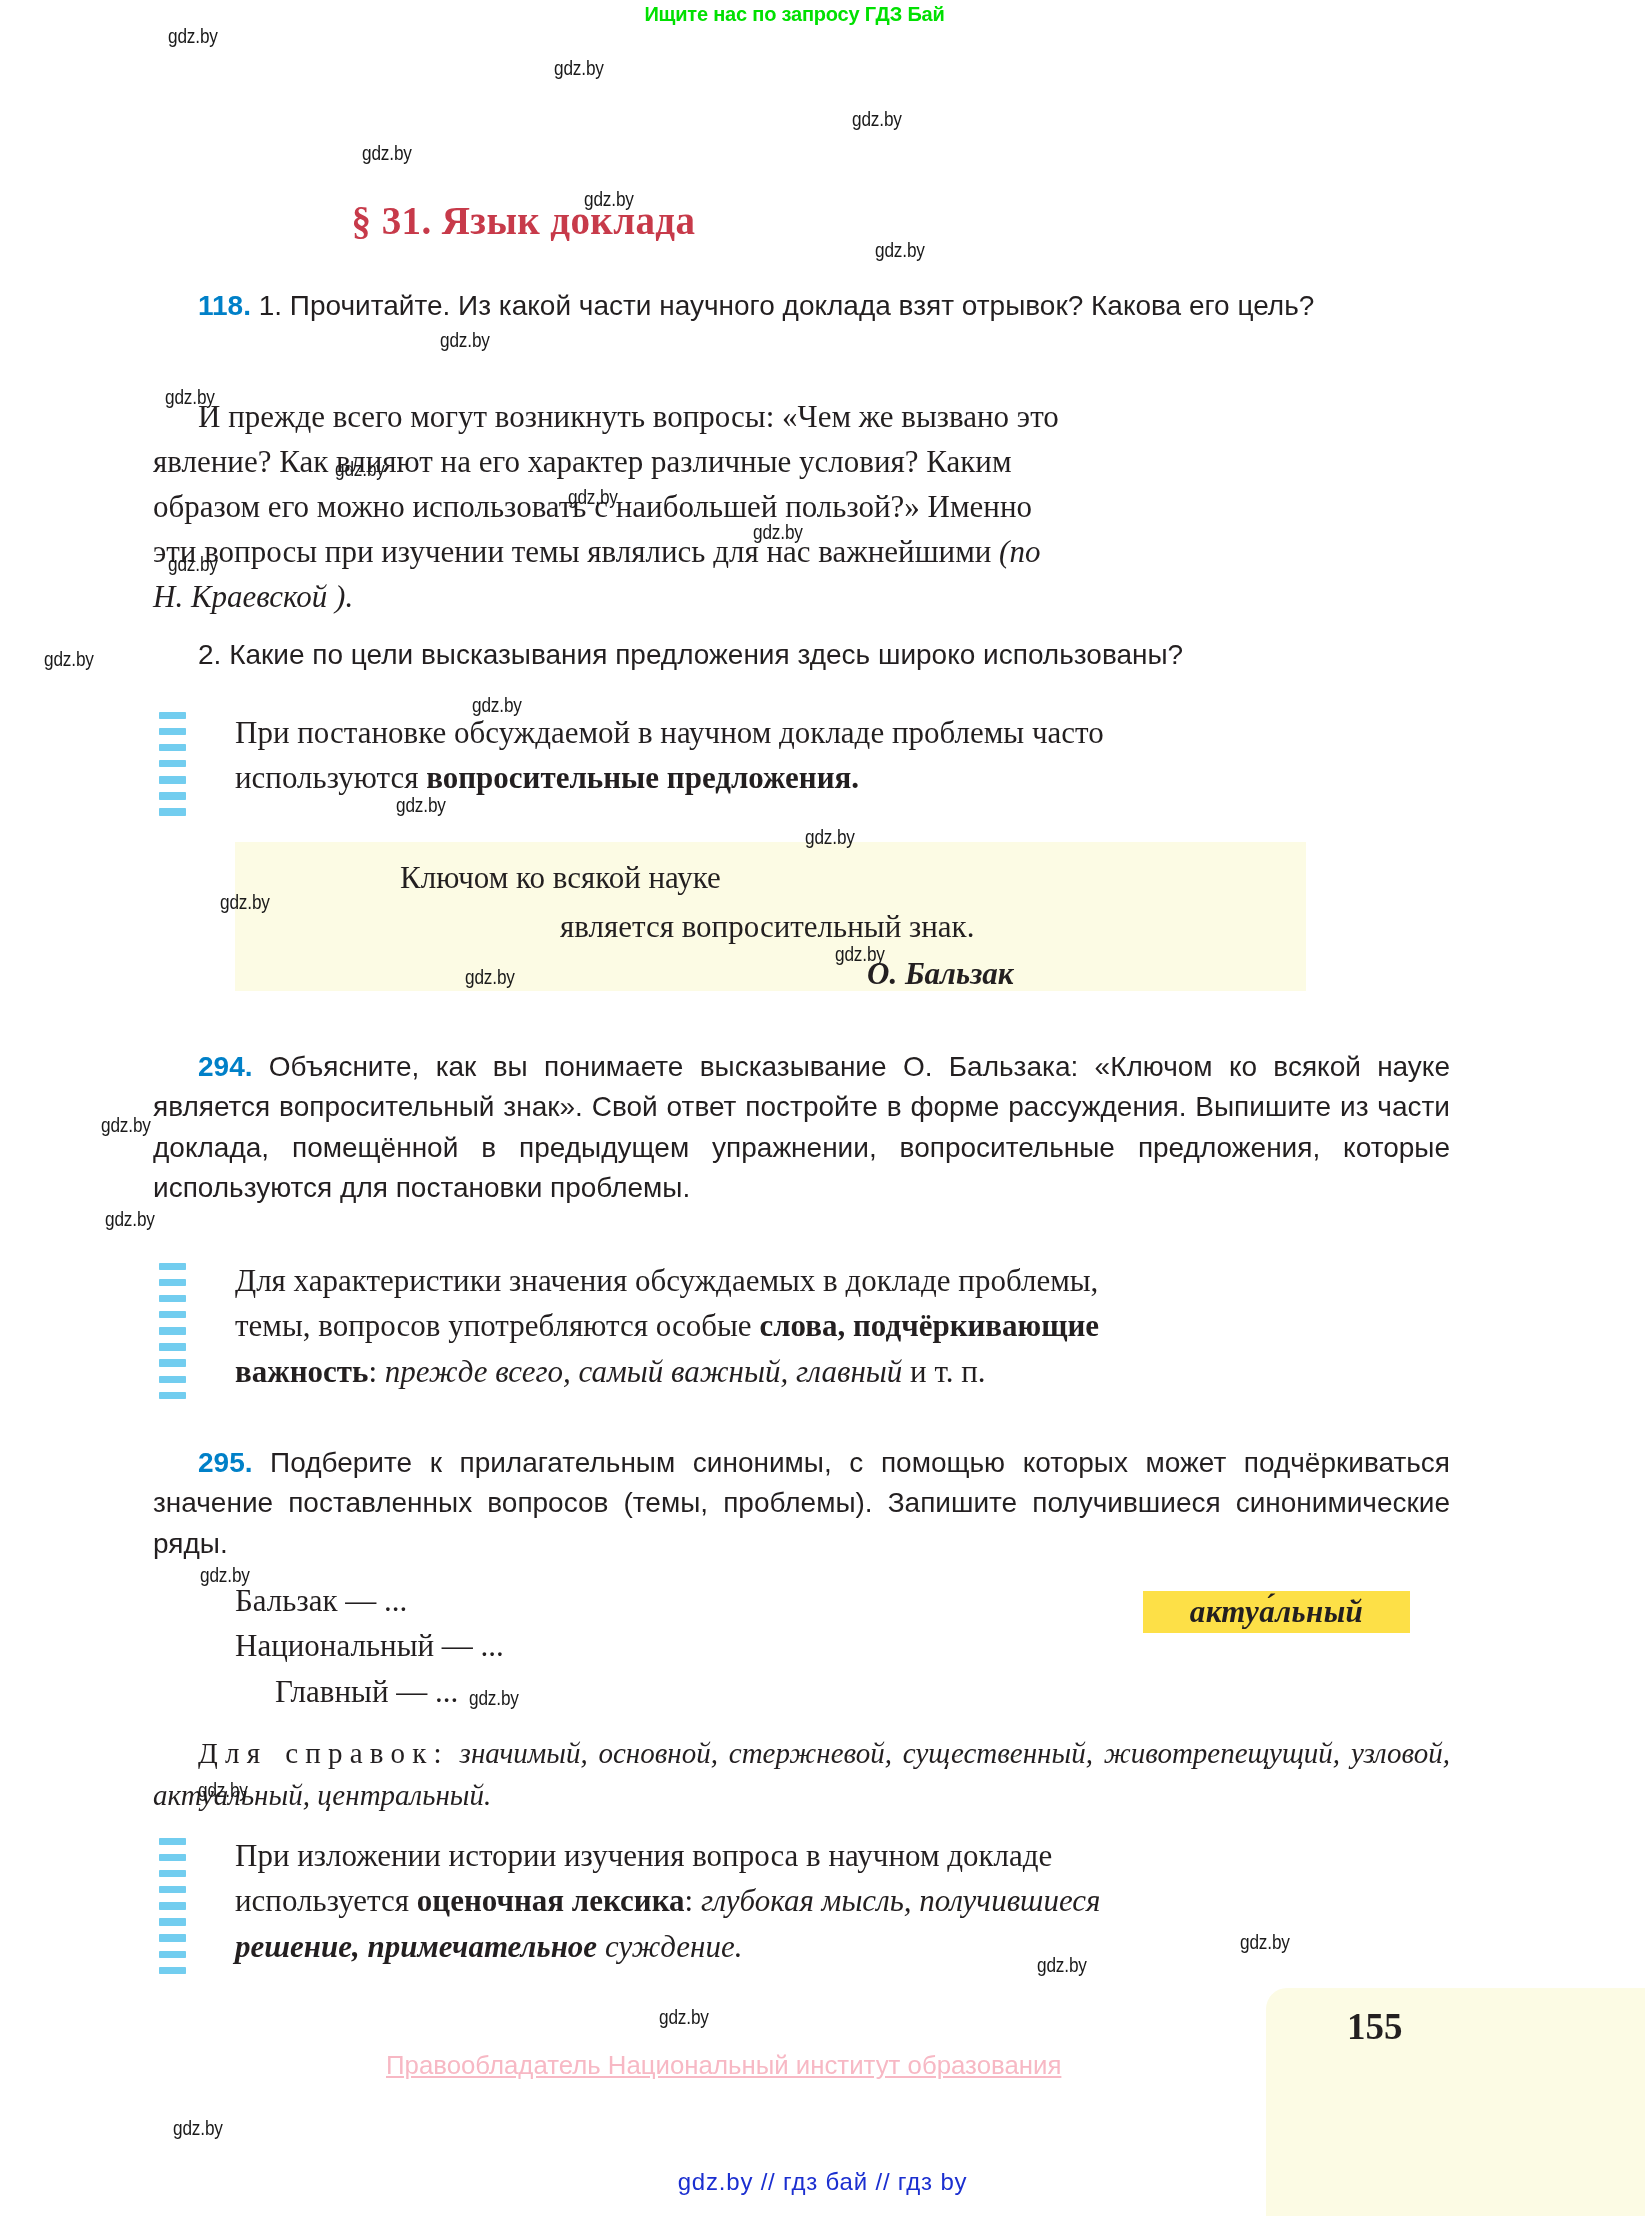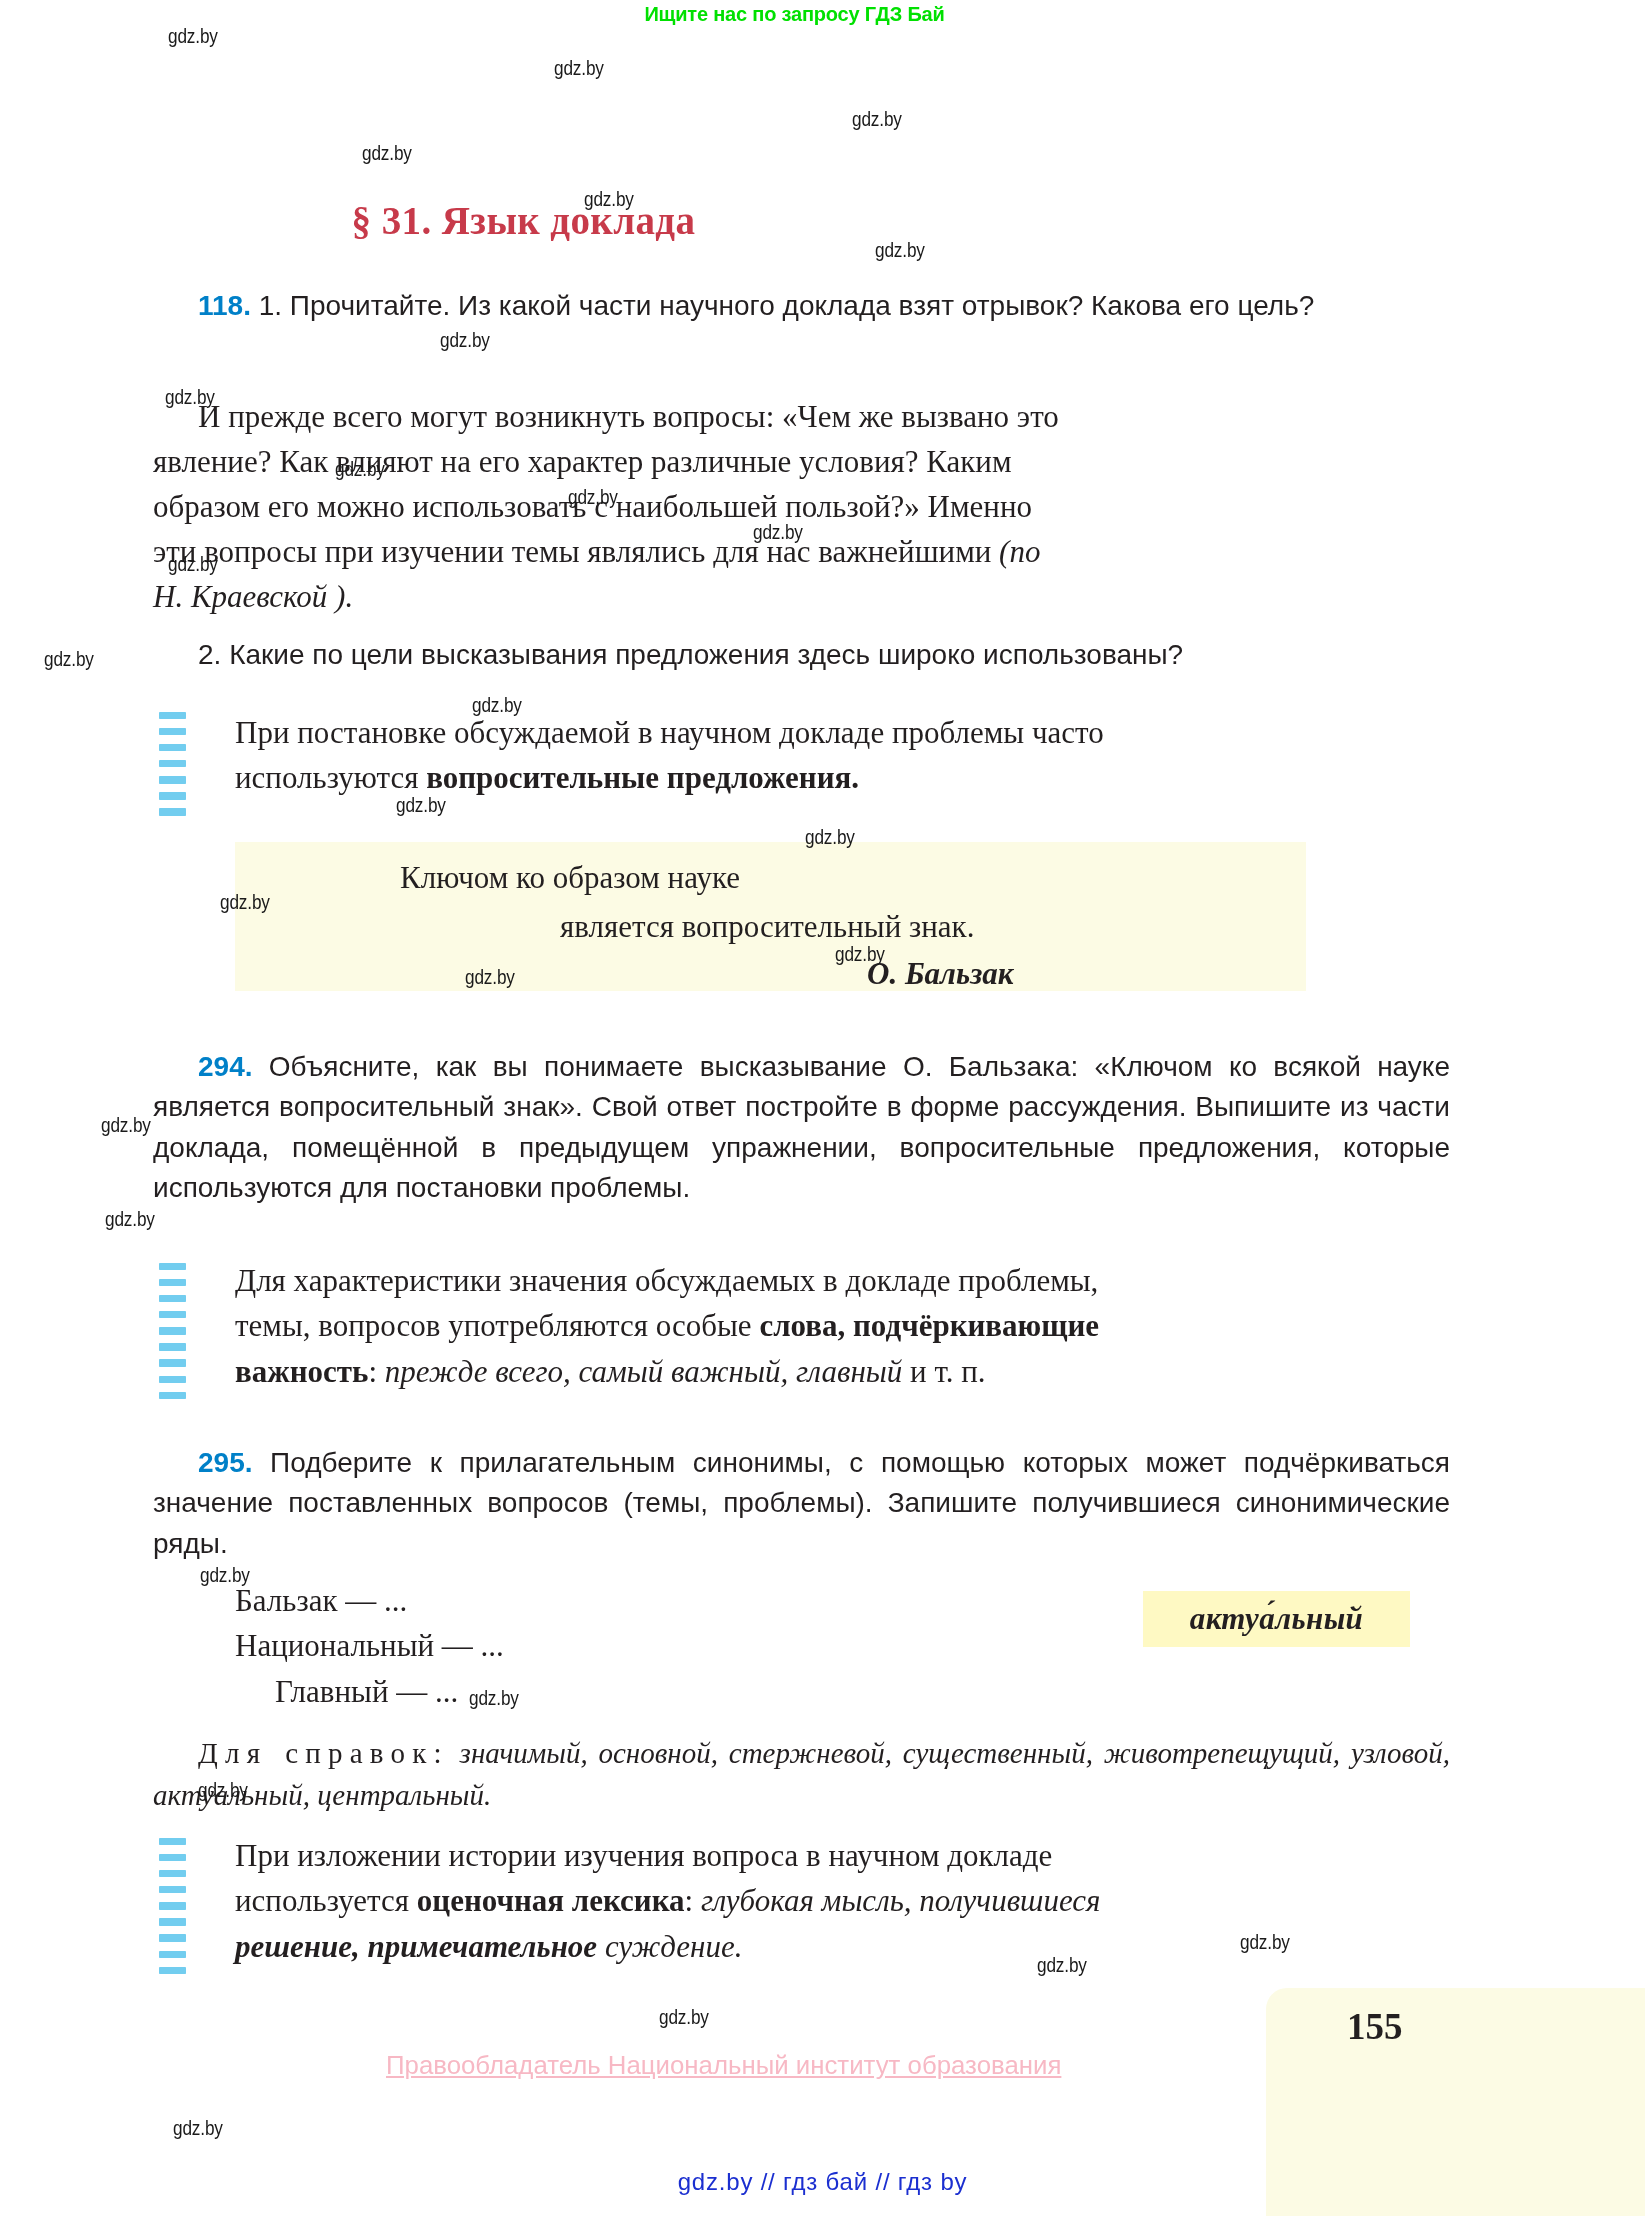--- a/index.html
+++ b/index.html
@@ -148,22 +148,22 @@
     color: #231f20;
     white-space: nowrap;
   }
 
   
   #vocab-box {
     position: absolute;
     left: 1143px;
     top: 1591px;
     width: 267px;
-    height: 56px;
-    background: #fef9c3;
+    height: 42px;
+    background: #fde047;
     display: flex;
     align-items: center;
     justify-content: center;
   }
   #vocab-box span {
     font-family: "Liberation Serif", serif;
     font-style: italic;
     font-weight: bold;
     font-size: 31px;
     color: #231f20;
@@ -267,21 +267,21 @@
   <span></span>
   <span></span>
   <span></span>
 </div>
 <div class="rule" style="left:235px; top:710px; width:1180px;">
   <div>При постановке обсуждаемой в научном докладе проблемы часто</div>
   <div><span>используются </span><b>вопросительные предложения.</b></div>
 </div>
 
 <div id="quote-box">
-  <div class="quote-line" id="quote-l1">Ключом ко образом науке</div>
+  <div class="quote-line" id="quote-l1">Ключом ко всякой науке</div>
   <div class="quote-line" id="quote-l2">является вопросительный знак.</div>
   <div id="quote-author">О. Бальзак</div>
 </div>
 
 <div class="task" style="left:153px; top:1047px; width:1297px;">
   <span class="indent"></span><span class="num">294.</span> <span>Объясните, как вы понимаете высказывание О. Бальзака: «Ключом ко всякой науке является вопросительный знак». Свой ответ постройте в форме рассуждения. Выпишите из части доклада, помещённой в предыдущем упражнении, вопросительные предложения, которые используются для постановки проблемы.</span>
 </div>
 
 <div class="marker" style="left:159px; top:1263px;">
   <span></span>

